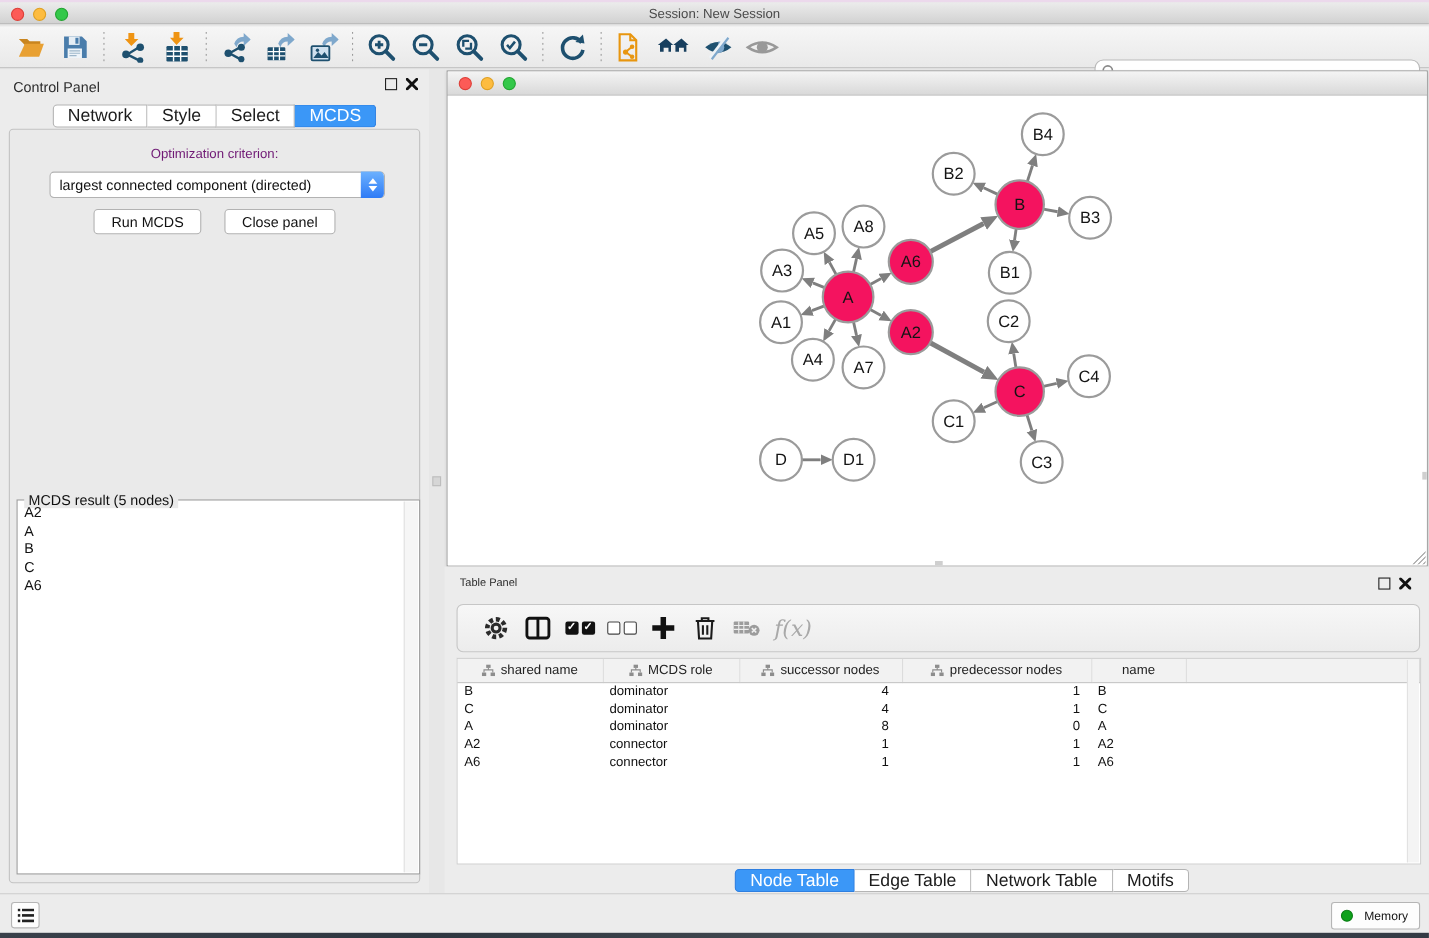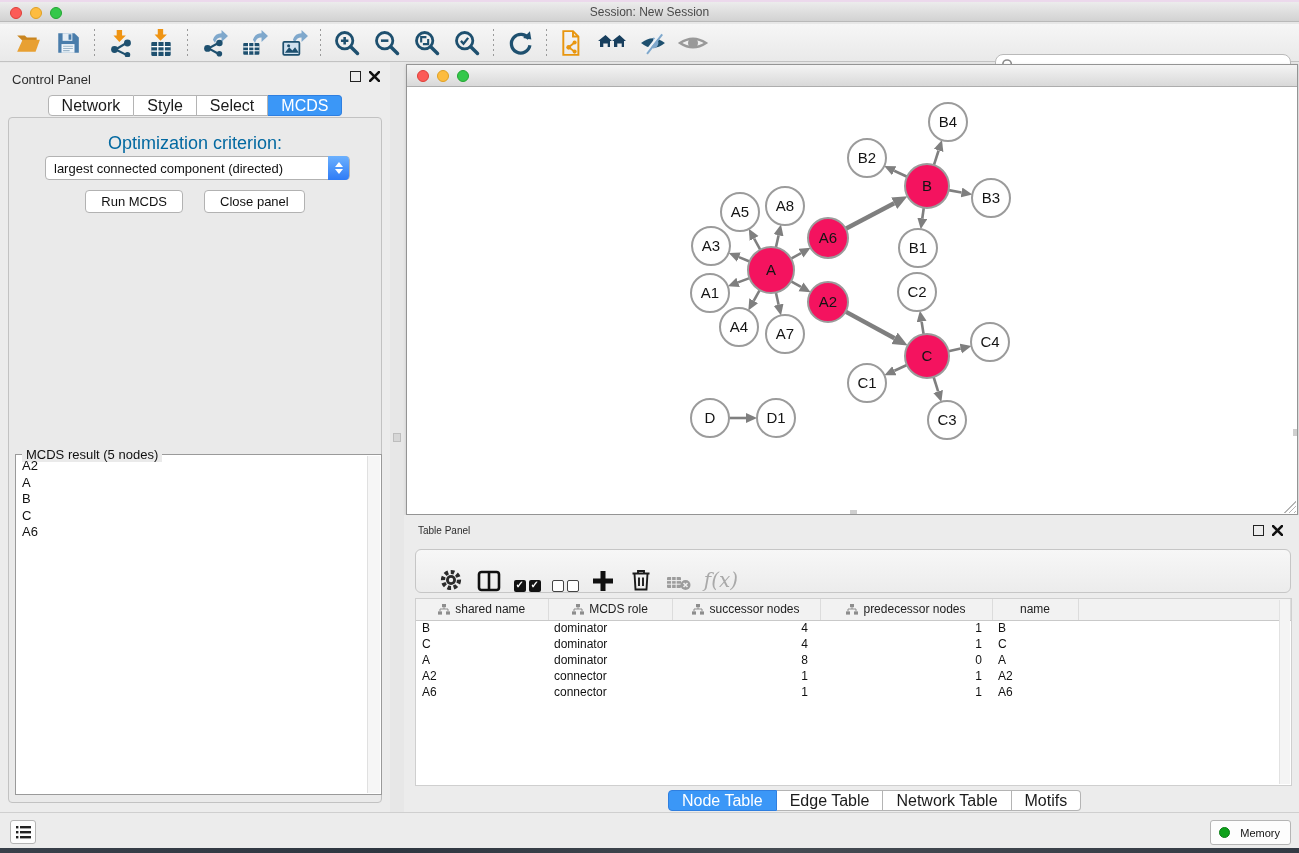--- a/index.html
+++ b/index.html
@@ -40,21 +40,21 @@
   .tabs-row { position:absolute; display:flex; }
   .tab { height:21px; padding:0 13px; font-size:16px; color:#1b1b1b; background:#fff;
     border:1px solid #b4b4b4; border-left:none; display:flex; align-items:center; }
   .tab:first-child { border-left:1px solid #b4b4b4; border-radius:4px 0 0 4px; }
   .tab:last-child { border-radius:0 4px 4px 0; }
   .tab.active { background:#3b97f7; border-color:#2f7fe0; color:#fff; }
   #cp-tabs { top:32px; left:0; width:390px; justify-content:center; }
   #cp-box { position:absolute; left:8px; top:54px; width:374px; height:686px;
     border:1px solid #c2c2c2; border-radius:4px; background:#eaeaea; }
   #opt-label { position:absolute; left:0; right:0; top:15px; text-align:center;
-    font-size:18px; color:#0369a1; }
+    font-size:12px; color:#701a75; }
   #criterion-select { position:absolute; left:36px; top:38px; width:305px; height:24px;
     background:#fff; border:1px solid #b2b2b2; border-radius:4px;
     font-size:13px; color:#111; display:flex; align-items:center; padding-left:8px; }
   #criterion-stepper { position:absolute; right:0; top:-1px; width:21px; height:24px;
     border-radius:0 4px 4px 0; background:linear-gradient(#6cb1fe,#2e7bf6);
     display:flex; flex-direction:column; align-items:center; justify-content:center; gap:2px; }
   .chev-up { width:0; height:0; border-left:4px solid transparent; border-right:4px solid transparent;
     border-bottom:5px solid #fff; }
   .chev-dn { width:0; height:0; border-left:4px solid transparent; border-right:4px solid transparent;
     border-top:5px solid #fff; }
@@ -91,21 +91,21 @@
       linear-gradient(135deg, transparent 48%, #b5b5b5 48%, #b5b5b5 55%, transparent 55%,
       transparent 68%, #b5b5b5 68%, #b5b5b5 75%, transparent 75%,
       transparent 88%, #b5b5b5 88%, #b5b5b5 95%, transparent 95%); }
   .edge-handle { position:absolute; background:#cfcfcf; }
 
   
   #table-panel { left:404px; top:515px; width:895px; height:297px; background:#ececec; }
   #tp-title { position:absolute; left:14px; top:10px; font-size:10px; color:#2d2d2d; }
   #tp-toolbar { position:absolute; left:11px; top:34px; width:876px; height:44px;
     background:linear-gradient(#f7f7f7,#ececec); border:1px solid #c6c6c6; border-radius:6px;
-    display:flex; align-items:flex-end; padding-left:16px; gap:0; }
+    display:flex; align-items:center; padding-left:16px; gap:0; }
   .tp-ic { width:38px; display:flex; align-items:center; justify-content:center; }
   .cbx-pair { display:flex; gap:3px; }
   .cbx { width:12px; height:12px; border-radius:2px; position:relative; }
   .cbx.checked { background:#111; }
   .cbx.checked::after { content:"✓"; position:absolute; left:2px; top:-1px;
     color:#fff; font-size:10px; font-weight:bold; }
   .cbx.empty { background:#fff; border:1.6px solid #444; }
   #fx-label { font-size:20px; color:#a9a9a9; font-style:italic;
     font-family:"DejaVu Serif", serif; }
   #node-table-wrap { position:absolute; left:11px; top:83px; width:877px; height:188px;

